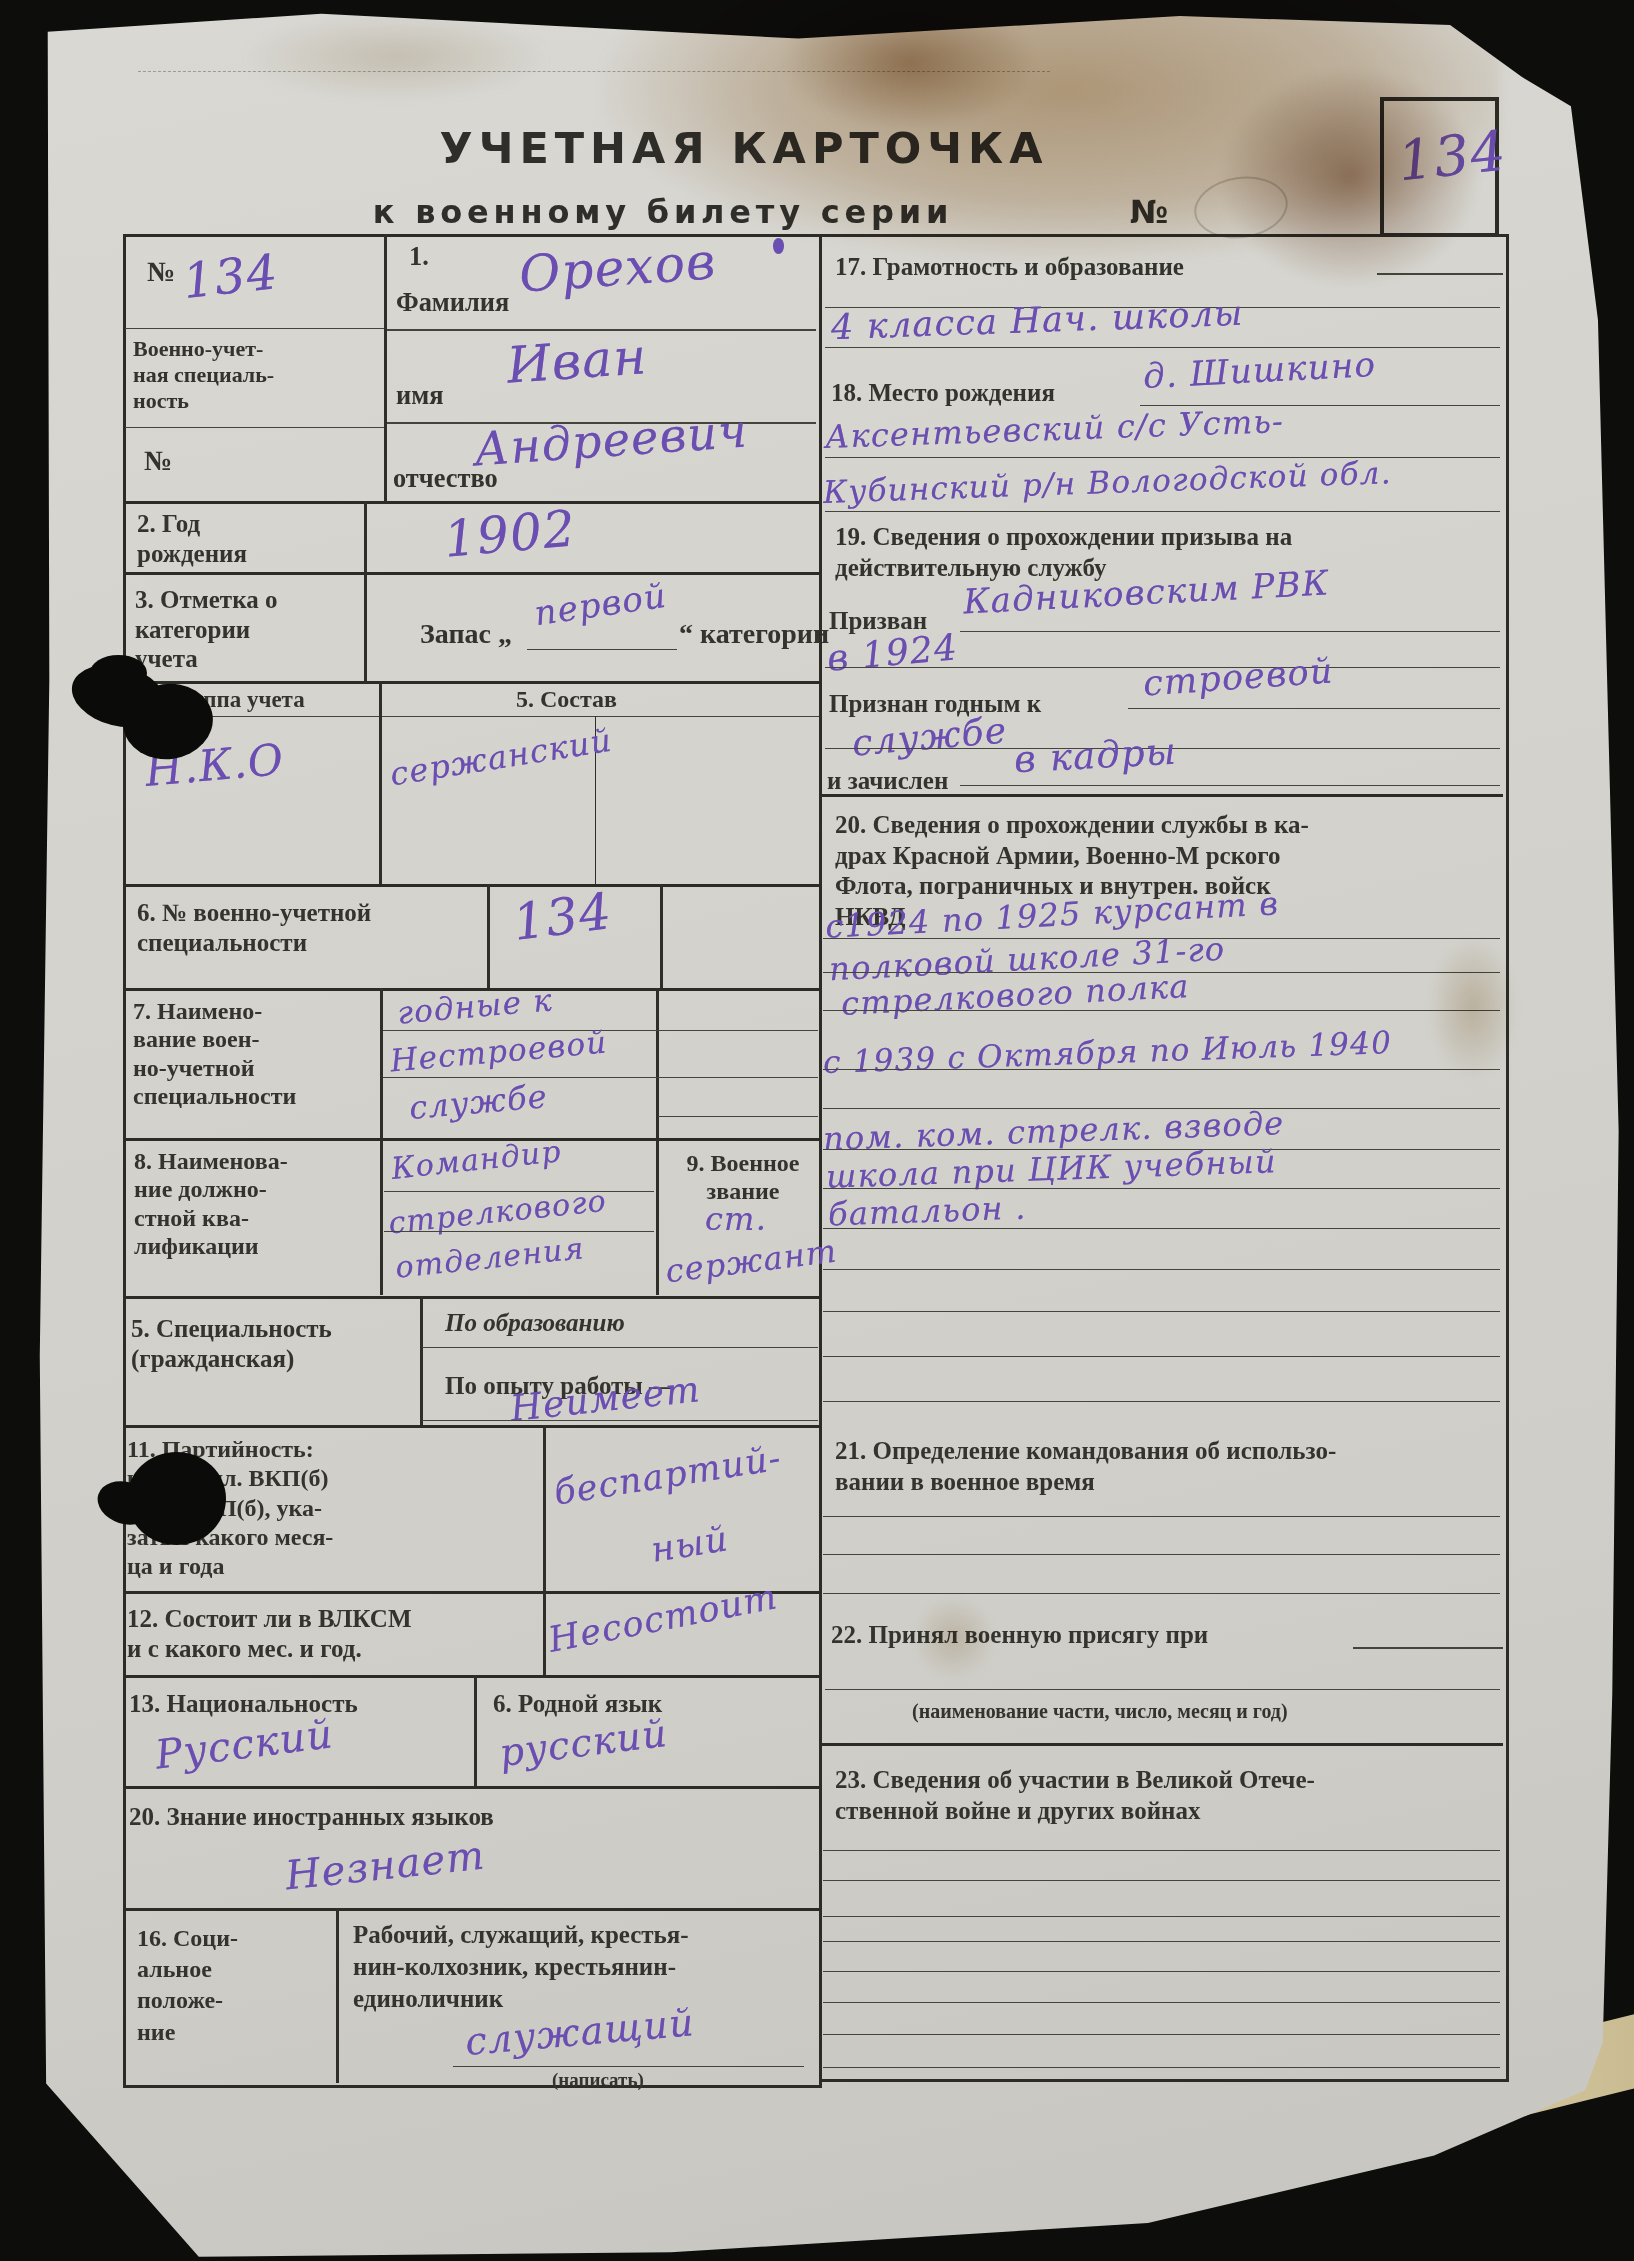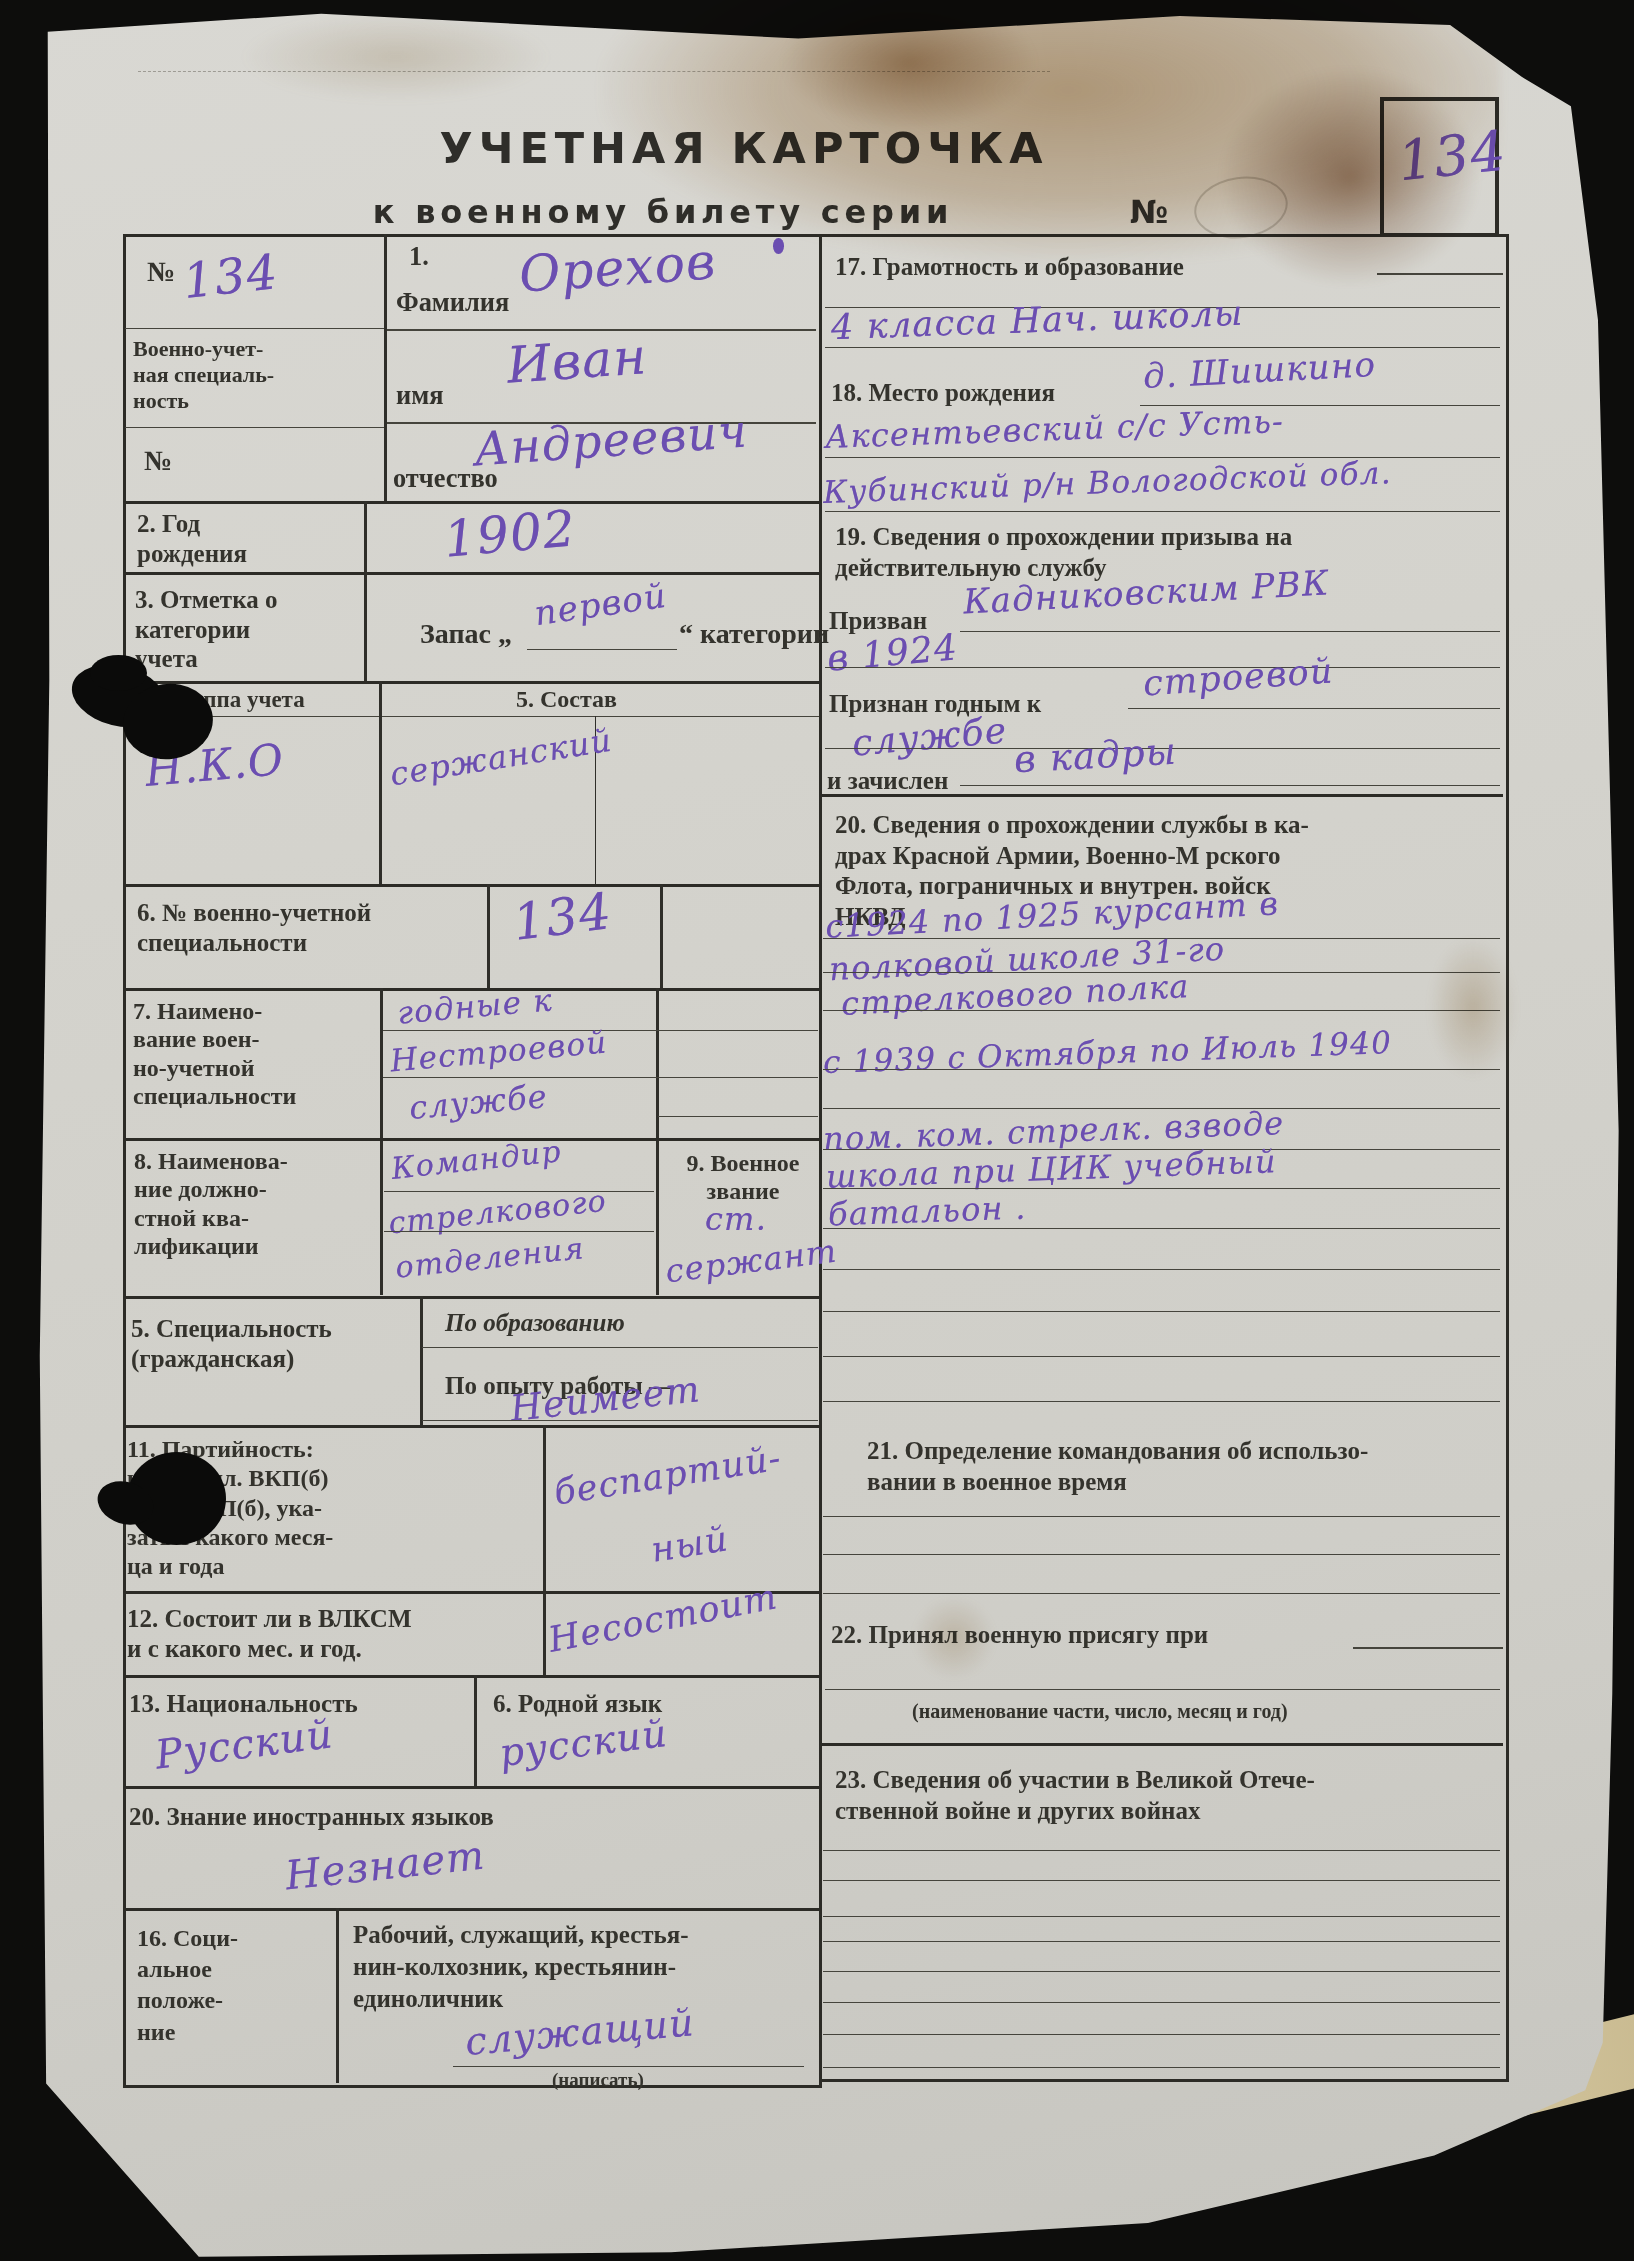--- a/index.html
+++ b/index.html
@@ -228,21 +228,21 @@
   <div class="rule" style="left:823px;top:1149px;width:677px;"></div>
   <div class="hw" style="left:826px;top:1153px;font-size:32px;transform:rotate(-2deg);">школа при ЦИК учебный</div>
   <div class="rule" style="left:823px;top:1188px;width:677px;"></div>
   <div class="hw" style="left:828px;top:1195px;font-size:32px;transform:rotate(-2deg);">батальон .</div>
   <div class="rule" style="left:823px;top:1228px;width:677px;"></div>
   <div class="rule" style="left:823px;top:1269px;width:677px;"></div>
   <div class="rule" style="left:823px;top:1311px;width:677px;"></div>
   <div class="rule" style="left:823px;top:1356px;width:677px;"></div>
   <div class="rule" style="left:823px;top:1401px;width:677px;"></div>
 
-  <div class="lbl" style="left:835px;top:1435px;font-size:25px;line-height:1.25;margin-left:32px;">21. Определение командования об использо-
+  <div class="lbl" style="left:835px;top:1435px;font-size:25px;line-height:1.25;">21. Определение командования об использо-
 вании в военное время</div>
   <div class="rule" style="left:823px;top:1516px;width:677px;"></div>
   <div class="rule" style="left:823px;top:1554px;width:677px;"></div>
   <div class="rule" style="left:823px;top:1593px;width:677px;"></div>
 
   <div class="lbl" style="left:831px;top:1620px;font-size:25px;">22. Принял военную присягу при</div>
   <div class="rule bold" style="left:1353px;top:1647px;width:150px;"></div>
   <div class="rule" style="left:825px;top:1689px;width:675px;"></div>
   <div class="lbl" style="left:912px;top:1700px;font-size:20px;">(наименование части, число, месяц и год)</div>
   <div class="rule thick" style="left:819px;top:1743px;width:684px;"></div>

